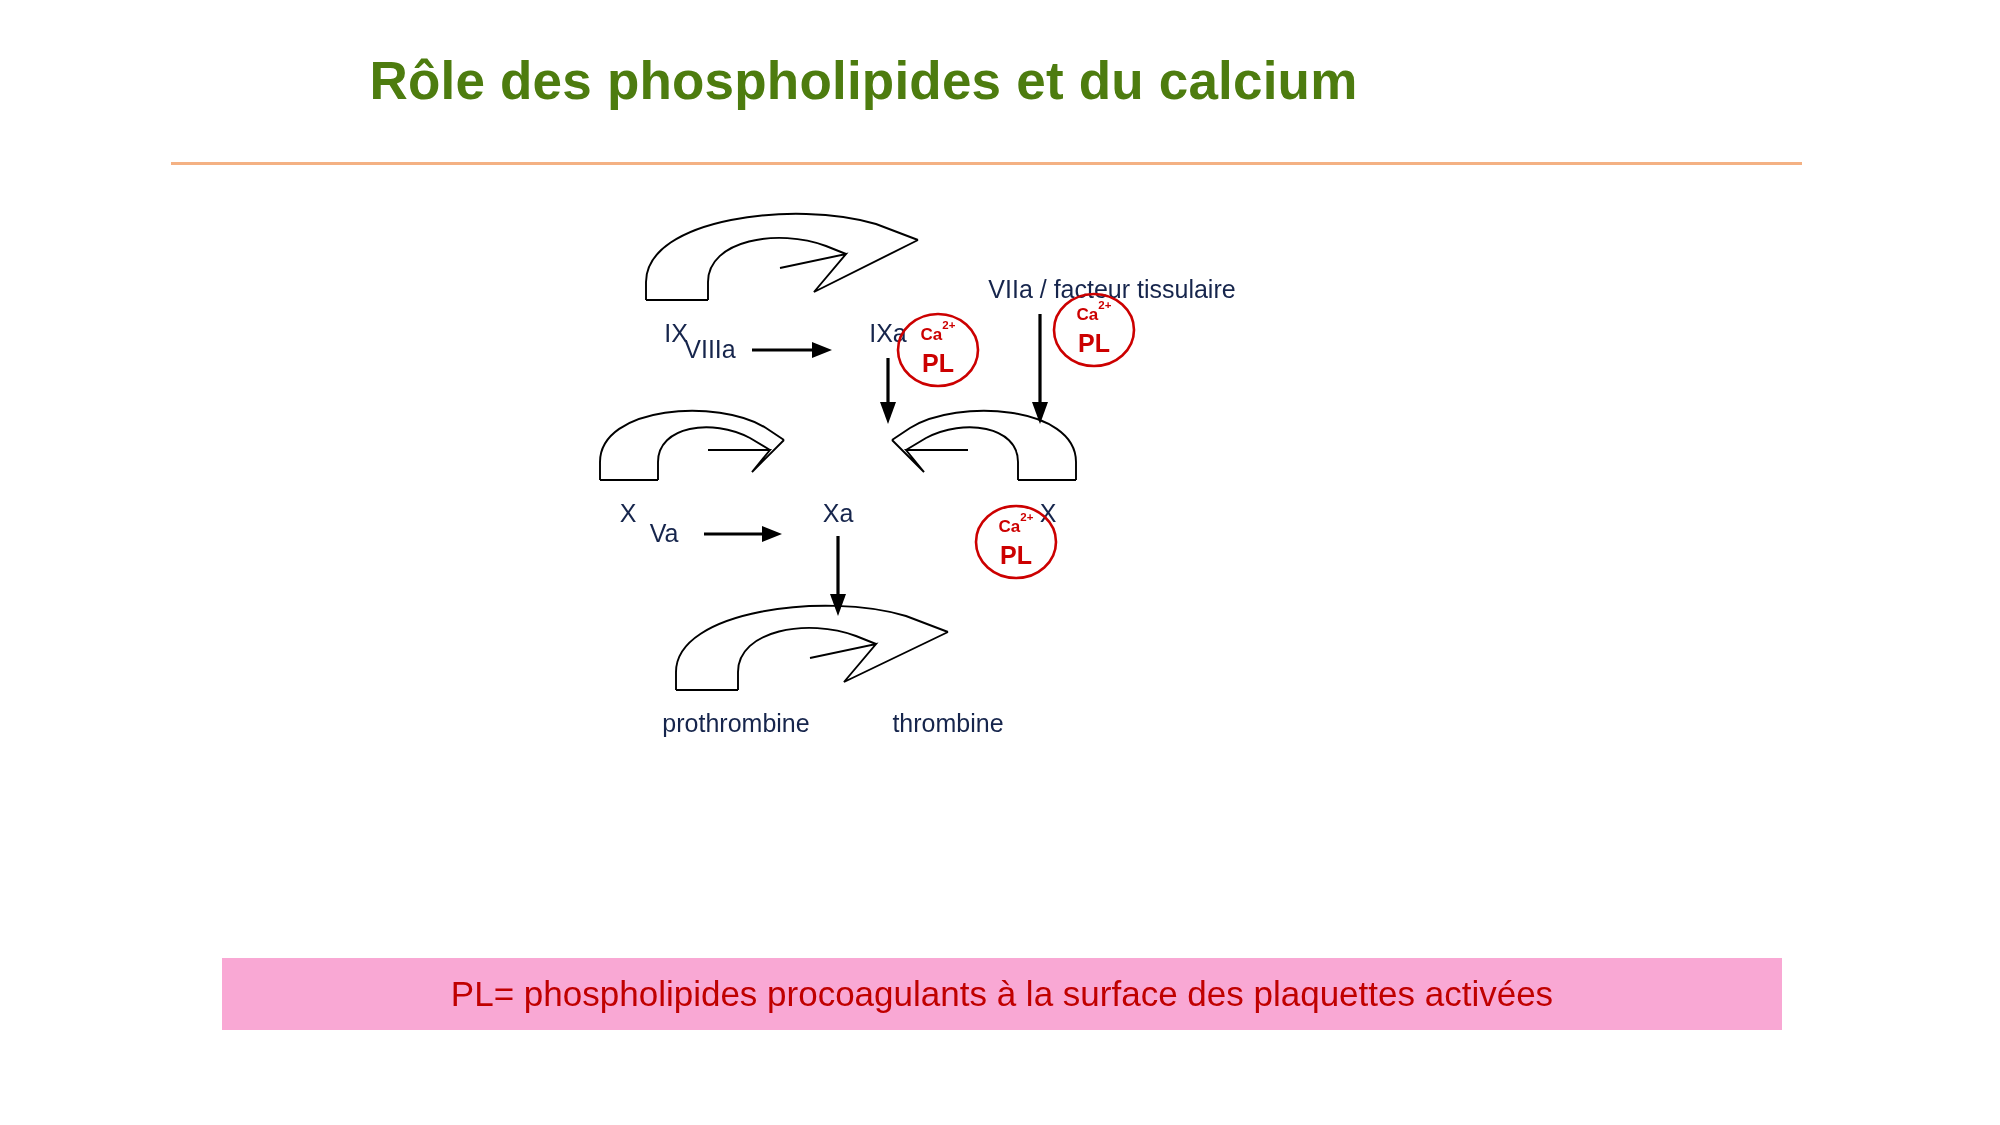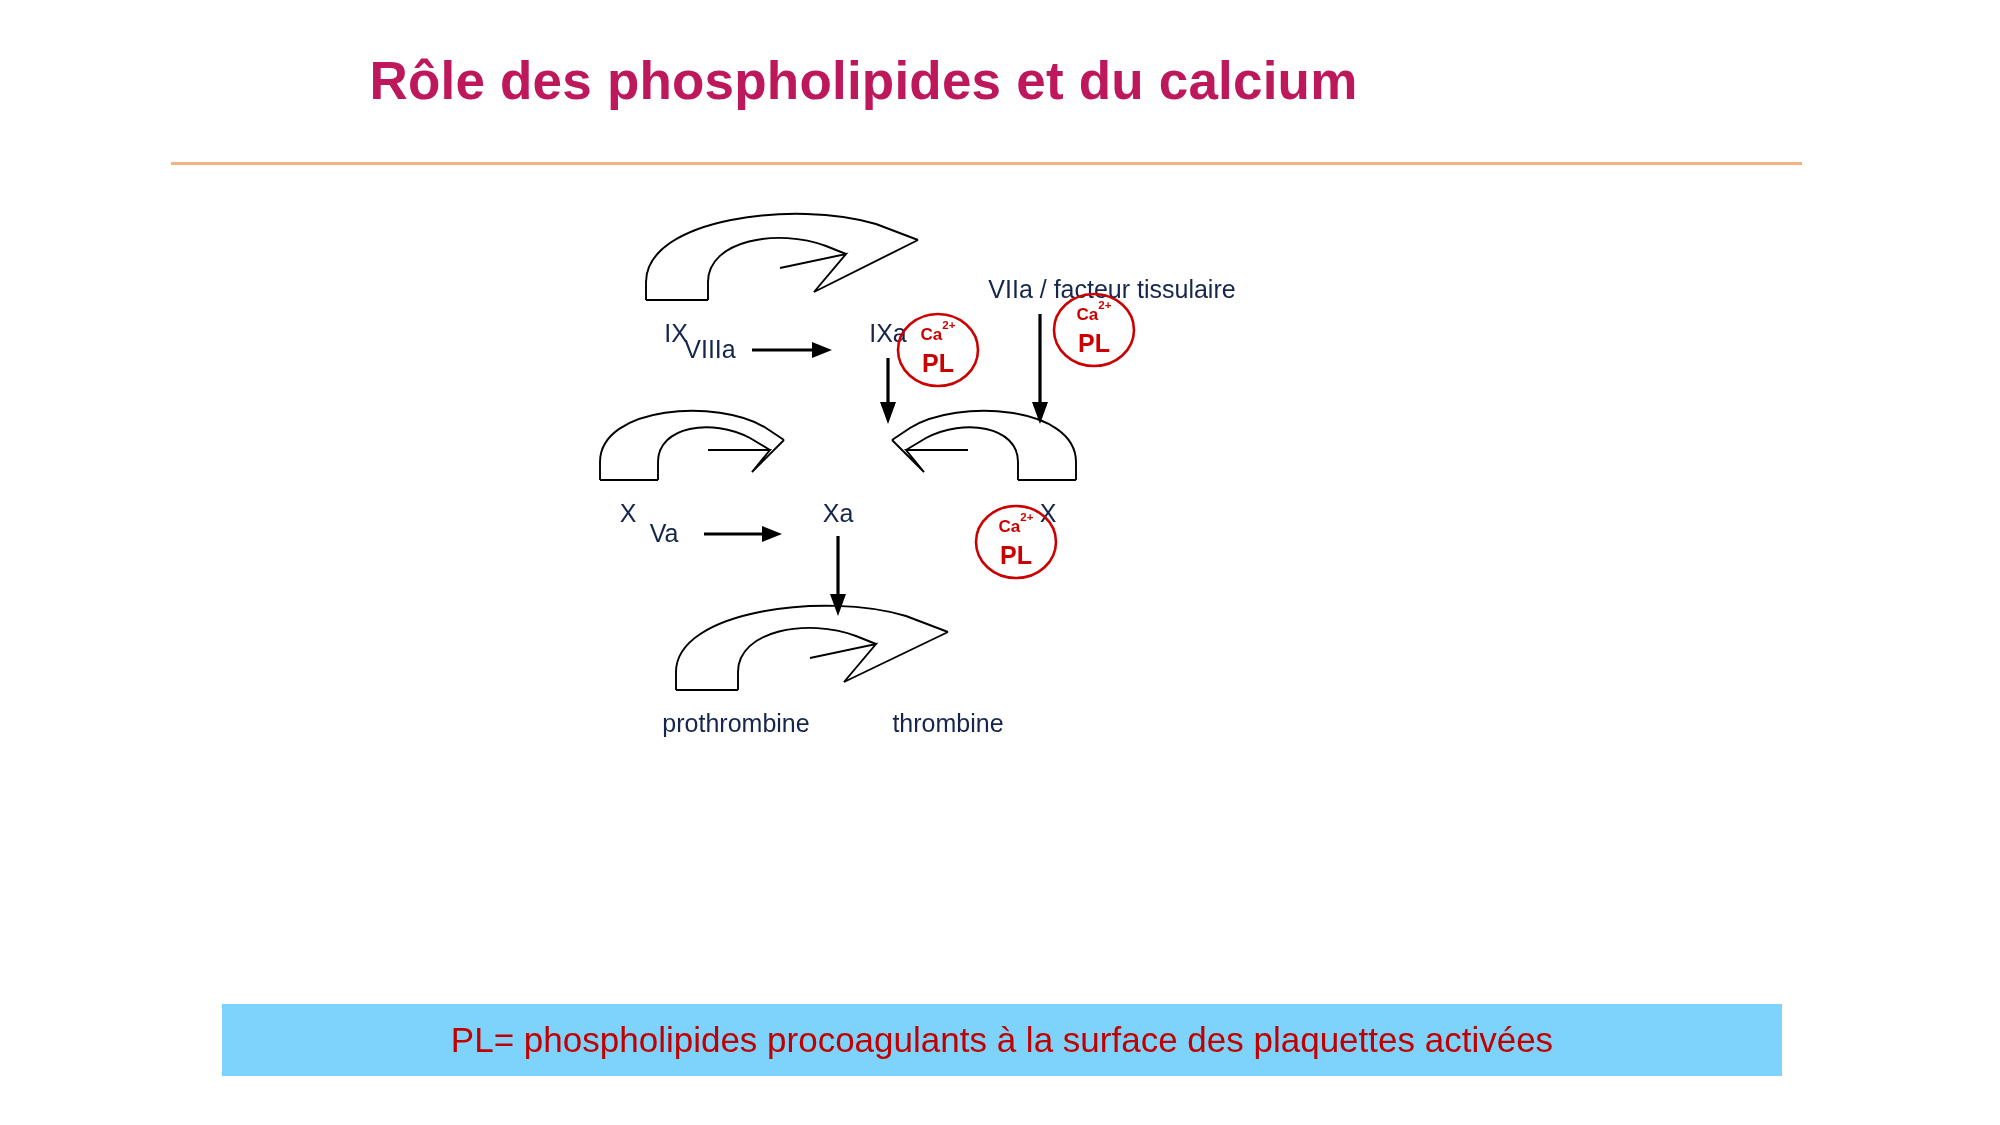--- a/index.html
+++ b/index.html
@@ -17,21 +17,21 @@
 
   
   #slide-title {
     position: absolute;
     left: 0;
     top: 52px;
     width: 1727px;
     text-align: center;
     font-size: 53px;
     font-weight: bold;
-    color: #be185d;
+    color: #4d7c0f;
     letter-spacing: 0.2px;
     line-height: 1.1;
     white-space: nowrap;
   }
 
   
   #title-divider {
     position: absolute;
     left: 171px;
     top: 162px;
@@ -113,25 +113,24 @@
     text-anchor: middle;
   }
 
   
   #caption-banner {
     position: absolute;
     left: 222px;
     top: 958px;
     width: 1560px;
     height: 72px;
-    background: #7dd3fc;
+    background: #f9a8d4;
     display: flex;
     align-items: center;
     justify-content: center;
-    margin-top: 46px;
   }
   #caption-text {
     color: #c00000;
     font-size: 35px;
     font-family: "Liberation Sans", sans-serif;
     white-space: nowrap;
   }
 </style>
 </head>
 <body>

